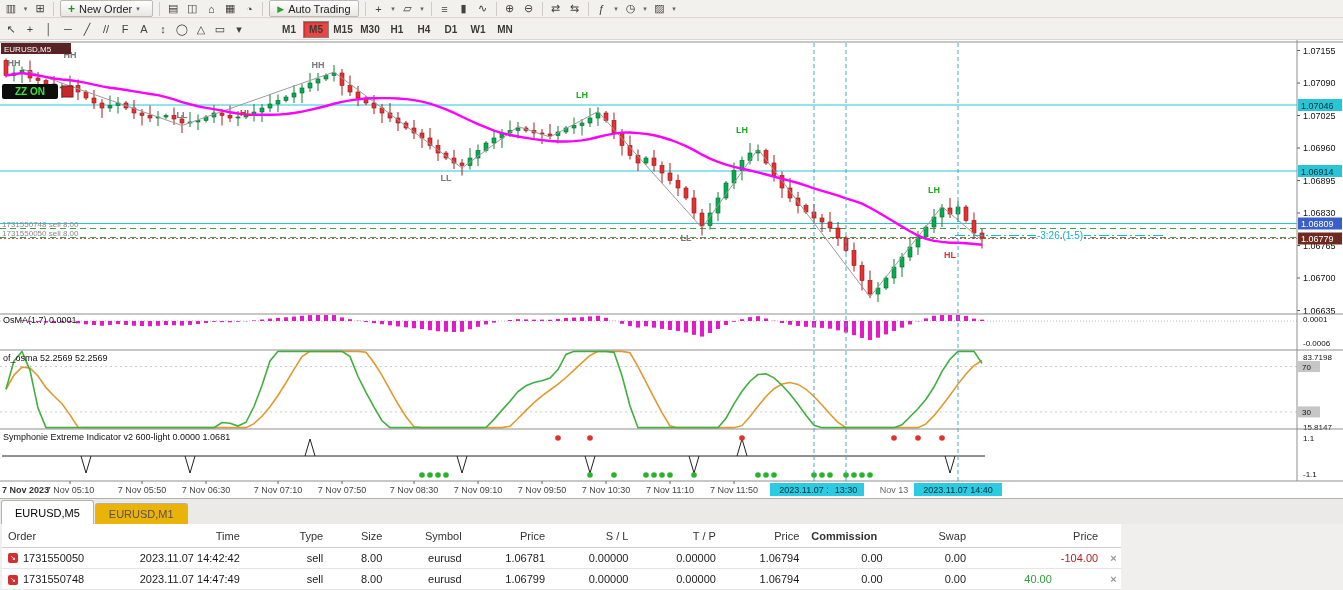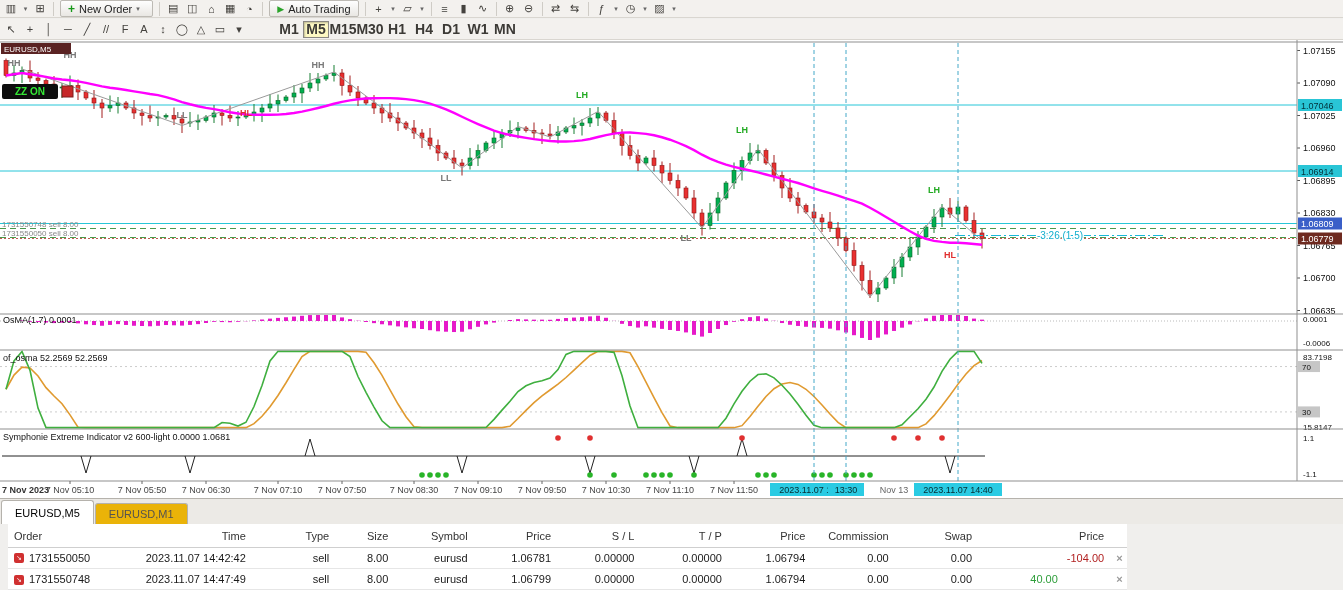--- a/index.html
+++ b/index.html
@@ -7,29 +7,29 @@
   body{position:relative;font-family:"Liberation Sans",sans-serif;background:#f0efed;}
   .tb{position:absolute;left:0;right:0;display:flex;align-items:center;background:#f3f1ee;border-bottom:1px solid #d9d6d0;padding:0 2px;gap:1px;}
   #toolbar1{top:0;height:18px;}
   #toolbar2{top:19px;height:21px;}
   .tbtn{display:inline-flex;align-items:center;justify-content:center;min-width:18px;height:16px;font-size:11px;color:#44423e;cursor:default;}
   .dd{min-width:9px;font-size:7px;color:#666;}
   .sep{width:1px;height:14px;background:#cfccc6;margin:0 3px;}
   .lblbtn{display:inline-flex;align-items:center;gap:4px;height:17px;padding:0 7px;border:1px solid #bdbab4;border-radius:2px;background:linear-gradient(#fefefe,#e9e7e3);font-size:11px;color:#222;margin:0 2px;white-space:nowrap;}
   .plus{color:#18991a;font-weight:bold;font-size:12px;}
   .play{color:#29a329;font-size:9px;}
-  .tf{display:inline-flex;align-items:center;justify-content:center;width:26px;height:17px;font-size:14px;font-weight:bold;color:#3c3a36;border:1px solid transparent;}
-  .tf.active{border:1px solid #8a8782;background:#fef9c3;box-shadow:inset 1px 1px 2px rgba(0,0,0,.25);}
+  .tf{display:inline-flex;align-items:center;justify-content:center;width:26px;height:17px;font-size:10px;font-weight:bold;color:#3c3a36;border:1px solid transparent;}
+  .tf.active{border:1px solid #8a8782;background:#ef4444;box-shadow:inset 1px 1px 2px rgba(0,0,0,.25);}
   .tfgap{width:26px;}
   #chartsvg{position:absolute;top:40px;left:0;background:#fff;}
   #chartsvg text{font-family:"Liberation Sans",sans-serif;}
   #tabbar{position:absolute;top:498px;left:0;right:0;height:26px;background:#eceae6;border-top:1px solid #b5b2ac;display:flex;align-items:flex-end;padding-left:1px;}
   .tab{display:inline-flex;align-items:center;height:21px;padding:0 13px;font-size:11px;color:#55534f;background:#eab308;border:1px solid #b5b2ac;border-bottom:none;border-radius:3px 3px 0 0;margin-right:1px;}
   .tab.active{background:#fff;color:#000;height:24px;}
-  #terminal{position:absolute;top:524px;left:8px;width:1119px;height:66px;background:#fff;}
+  #terminal{position:absolute;top:524px;left:2px;width:1119px;height:66px;background:#fff;}
   .trow{display:flex;align-items:center;height:21px;border-bottom:1px solid #e6e6e6;font-size:11px;color:#1a1a1a;background:#fff;}
   #thead{height:24px;border-bottom:1px solid #cfcfcf;color:#333;}
   .cell{padding:0 6px;white-space:nowrap;overflow:hidden;}
   .sellicon{display:inline-flex;align-items:center;justify-content:center;width:10px;height:10px;border-radius:2px;background:#d03030;color:#fff;font-size:7px;margin-right:5px;flex:none;}
   .closex{color:#999;font-weight:bold;font-size:11px;display:inline-block;width:100%;text-align:center;}
 </style>
 </head>
 <body>
 
 <div id="toolbar1" class="tb">
@@ -640,21 +640,21 @@
   <div id="thead" class="trow">
       <div class="cell" style="width: 115px; text-align: left;">Order</div>
       <div class="cell" style="width: 180px; text-align: right;">Time</div>
       <div class="cell" style="width: 100px; text-align: right;">Type</div>
       <div class="cell" style="width: 70px; text-align: right;">Size</div>
       <div class="cell" style="width: 95px; text-align: right;">Symbol</div>
       <div class="cell" style="width: 100px; text-align: right;">Price</div>
       <div class="cell" style="width: 100px; text-align: right;">S / L</div>
       <div class="cell" style="width: 105px; text-align: right;">T / P</div>
       <div class="cell" style="width: 100px; text-align: right;">Price</div>
-      <div class="cell" style="width: 100px; text-align: right;">Commission</div>
+      <div class="cell" style="width: 100px;  font-weight: bold;">Commission</div>
       <div class="cell" style="width: 100px; text-align: right;">Swap</div>
       <div class="cell" style="width: 160px; text-align: right;">Price</div>
       <div class="cell" style="width: 18px; text-align: center;"></div>
     </div>
   <div id="tbody">
       <div class="trow">
         <div class="cell" style="width: 115px; text-align: right; display: flex; align-items: center;"><span class="sellicon">↘</span>1731550050</div>
         <div class="cell" style="width: 180px; text-align: right;">2023.11.07 14:42:42</div>
         <div class="cell" style="width: 100px; text-align: right;">sell</div>
         <div class="cell" style="width: 70px; text-align: right;">8.00</div>

